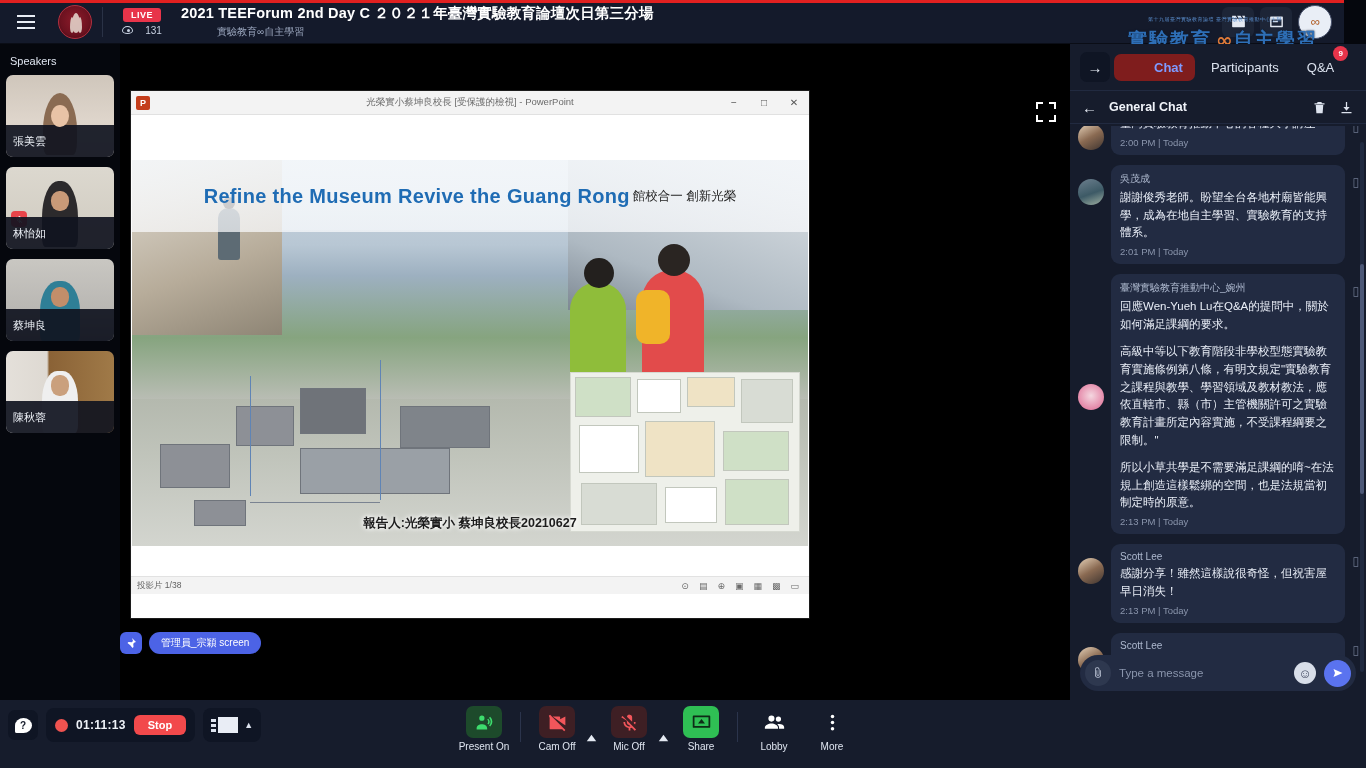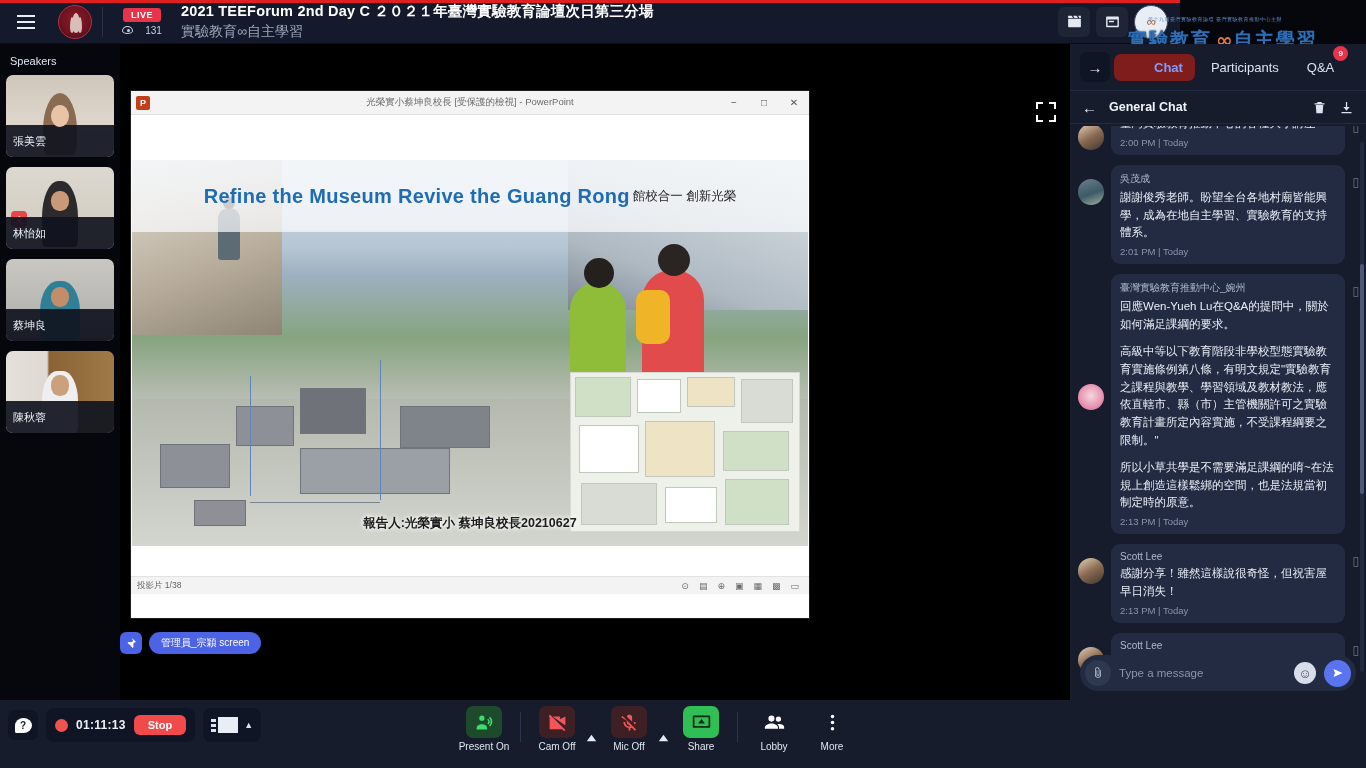--- a/index.html
+++ b/index.html
@@ -7,21 +7,21 @@
   html, body {
     width: 1366px; height: 768px;
     background: #000;
     font-family: "Liberation Sans", "DejaVu Sans", sans-serif;
     overflow: hidden;
   }
   .app { position: relative; width: 1366px; height: 768px; background: #05070d; }
 
   
   .topbar {
-    position: absolute; left: 0; top: 0; width: 1180px; height: 44px;
+    position: absolute; left: 0; top: 0; width: 1344px; height: 44px;
     background: #141a2b; display: flex; align-items: center;
     border-bottom: 1px solid #0a0d16;
   }
   .topbar:before{
     content:""; position:absolute; left:0; top:0; width:100%; height:3px;
     background:#e02020;
   }
   .hamburger { width: 52px; display: flex; flex-direction: column; align-items: center; gap: 4px; cursor: pointer; }
   .hamburger i { display: block; width: 18px; height: 2px; background: #e9edf5; }
   .brandlogo {
@@ -44,21 +44,21 @@
     padding:2px 8px; border-radius:3px; letter-spacing:.5px;
   }
   .viewers { display:flex; align-items:center; gap:12px; color:#c9d2e2; font-size:10px; }
   .eye {
     width:11px; height:8px; border:1.2px solid #c9d2e2; border-radius:50% 50% 50% 50%/60% 60% 40% 40%;
     position:relative; display:inline-block;
   }
   .eye:after{content:"";position:absolute;left:3.4px;top:1.6px;width:3px;height:3px;border-radius:50%;background:#c9d2e2;}
   .titles { display:flex; flex-direction:column; justify-content:center; gap:2px; }
   .title-main { color:#fff; font-size:14.5px; font-weight:bold; letter-spacing:.2px; }
-  .title-sub { color:#9aa6bd; font-size:14px; }
+  .title-sub { color:#9aa6bd; font-size:10px;margin-left:36px; }
   .topbar-right { margin-left:auto; display:flex; align-items:center; gap:6px; padding-right:12px; }
   .tb-icon {
     width:32px;height:30px;border-radius:6px;background:#1d2537;
     display:flex;align-items:center;justify-content:center;cursor:pointer;
   }
   .tb-icon svg { width:17px;height:17px;fill:#e4e9f2; }
   .avatar-top {
     width:34px;height:34px;border-radius:50%;background:#e9eef6;
     border:1px solid #4a5färg; border:1px solid #46506a;
     display:flex;align-items:center;justify-content:center;

